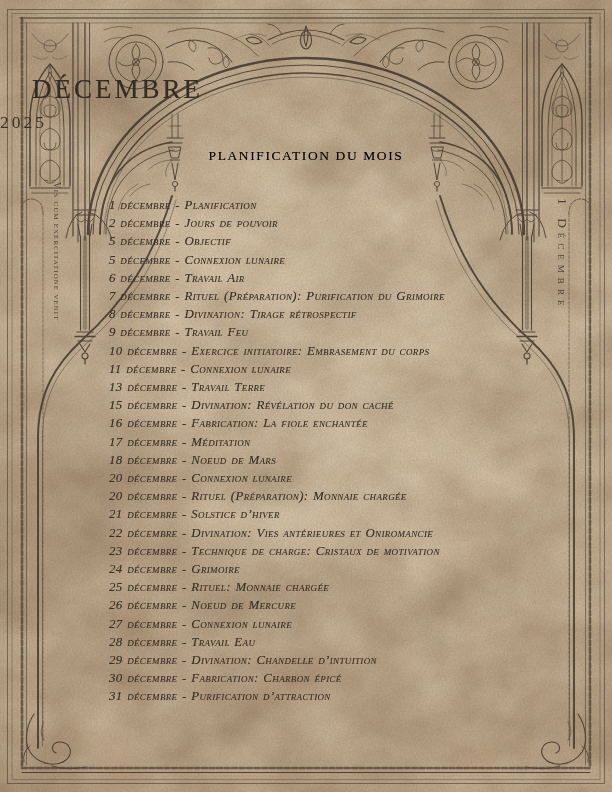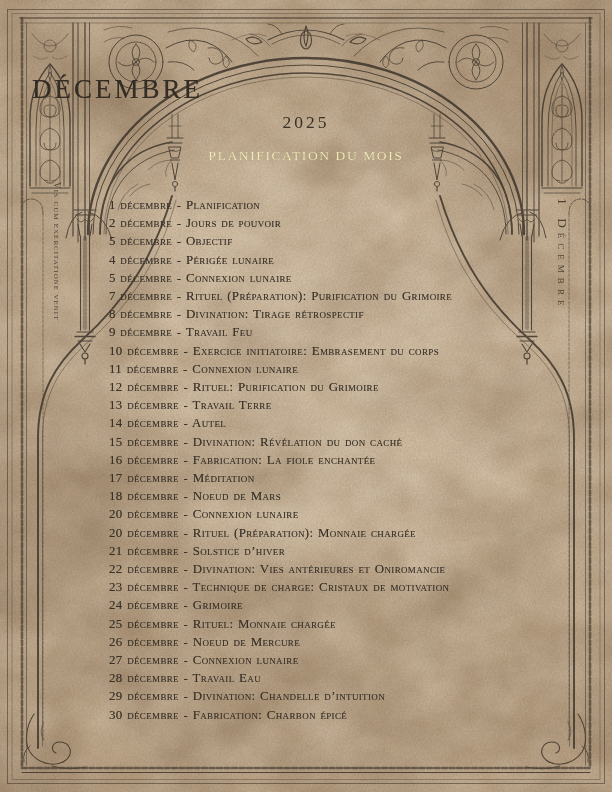--- a/index.html
+++ b/index.html
@@ -20,26 +20,26 @@
      radial-gradient(ellipse 24% 12% at 46% 64%, rgba(238,226,200,.22), rgba(0,0,0,0) 70%);}
   svg.tex{position:absolute;inset:0;pointer-events:none;}
   .mottle{mix-blend-mode:multiply;}
   .grainTop{mix-blend-mode:multiply;opacity:.5;}
   .liteTex{mix-blend-mode:lighten;opacity:.6;}
   .frame{position:absolute;inset:0;pointer-events:none;}
   .content{position:absolute;inset:0;color:#39312a;}
   .title{position:absolute;top:74px;left:0;width:100%;
          font-size:27px;letter-spacing:3px;color:#372f26;
          text-shadow:0 0 .6px rgba(55,47,38,.55);padding-left:32px;}
-  .year{position:absolute;top:112px;left:0;width:100%;text-align:center;
+  .year{position:absolute;top:112px;left:0;width:100%;
         font-size:17.5px;letter-spacing:3px;color:#3b332a;}
   .subtitle{position:absolute;top:148px;left:0;width:100%;text-align:center;
-        font-size:13.5px;letter-spacing:1.6px;color:#fef9c3;
+        font-size:13.5px;letter-spacing:1.6px;color:#000000;
         text-shadow:0 0 .5px rgba(58,50,42,.5);}
-  .list{position:absolute;left:109px;top:196px;width:420px;}
+  .list{position:absolute;left:109px;top:196px;width:420px;font-style:italic;}
   .entry{font-variant:small-caps;font-size:12.9px;line-height:18.2px;
          letter-spacing:.35px;word-spacing:1px;color:#3b342b;white-space:nowrap;
          text-shadow:0 0 .5px rgba(59,52,43,.45);}
   .vtext{position:absolute;transform:rotate(90deg);transform-origin:0 0;
          white-space:nowrap;font-variant:small-caps;color:#473d30;}
   .motto{left:63px;top:182px;font-size:9.5px;letter-spacing:1px;line-height:12px;opacity:.9;}
   .daytab{left:570px;top:198px;font-size:13.5px;letter-spacing:5px;line-height:15px;opacity:.92;}
 </style>
 </head>
 <body>
@@ -203,46 +203,45 @@
   </svg>
 
   <div class="content">
     <div class="title">DÉCEMBRE</div>
     <div class="year">2025</div>
     <div class="subtitle">PLANIFICATION DU MOIS</div>
     <div class="list">
         <div class="entry">1 décembre - Planification</div>
         <div class="entry">2 décembre - Jours de pouvoir</div>
         <div class="entry">5 décembre - Objectif</div>
-        <div class="entry">4 décembre - Périgée lunaire</div>
         <div class="entry">5 décembre - Connexion lunaire</div>
+        <div class="entry">6 décembre - Travail Air</div>
         <div class="entry">7 décembre - Rituel (Préparation): Purification du Grimoire</div>
         <div class="entry">8 décembre - Divination: Tirage rétrospectif</div>
         <div class="entry">9 décembre - Travail Feu</div>
         <div class="entry">10 décembre - Exercice initiatoire: Embrasement du corps</div>
         <div class="entry">11 décembre - Connexion lunaire</div>
-        <div class="entry">12 décembre - Rituel: Purification du Grimoire</div>
         <div class="entry">13 décembre - Travail Terre</div>
-        <div class="entry">14 décembre - Autel</div>
         <div class="entry">15 décembre - Divination: Révélation du don caché</div>
         <div class="entry">16 décembre - Fabrication: La fiole enchantée</div>
         <div class="entry">17 décembre - Méditation</div>
         <div class="entry">18 décembre - Noeud de Mars</div>
         <div class="entry">20 décembre - Connexion lunaire</div>
         <div class="entry">20 décembre - Rituel (Préparation): Monnaie chargée</div>
         <div class="entry">21 décembre - Solstice d’hiver</div>
         <div class="entry">22 décembre - Divination: Vies antérieures et Oniromancie</div>
         <div class="entry">23 décembre - Technique de charge: Cristaux de motivation</div>
         <div class="entry">24 décembre - Grimoire</div>
         <div class="entry">25 décembre - Rituel: Monnaie chargée</div>
         <div class="entry">26 décembre - Noeud de Mercure</div>
         <div class="entry">27 décembre - Connexion lunaire</div>
         <div class="entry">28 décembre - Travail Eau</div>
         <div class="entry">29 décembre - Divination: Chandelle d’intuition</div>
         <div class="entry">30 décembre - Fabrication: Charbon épicé</div>
+        <div class="entry">31 décembre - Purification d’attraction</div>
       </div>
     <div class="vtext motto">Vis cum exercitatione venit</div>
     <div class="vtext daytab">1 Décembre</div>
   </div>
 
   <svg class="tex grainTop" width="612" height="792" aria-hidden="true">
     <defs>
       <filter id="f2" x="0" y="0" width="100%" height="100%">
         <feTurbulence type="fractalNoise" baseFrequency="0.55" numOctaves="2" seed="5"></feTurbulence>
         <feColorMatrix type="matrix" values="0 0 0 0 0.25  0 0 0 0 0.18  0 0 0 0 0.12  0.35 0.35 0.35 0 -0.3"></feColorMatrix>

